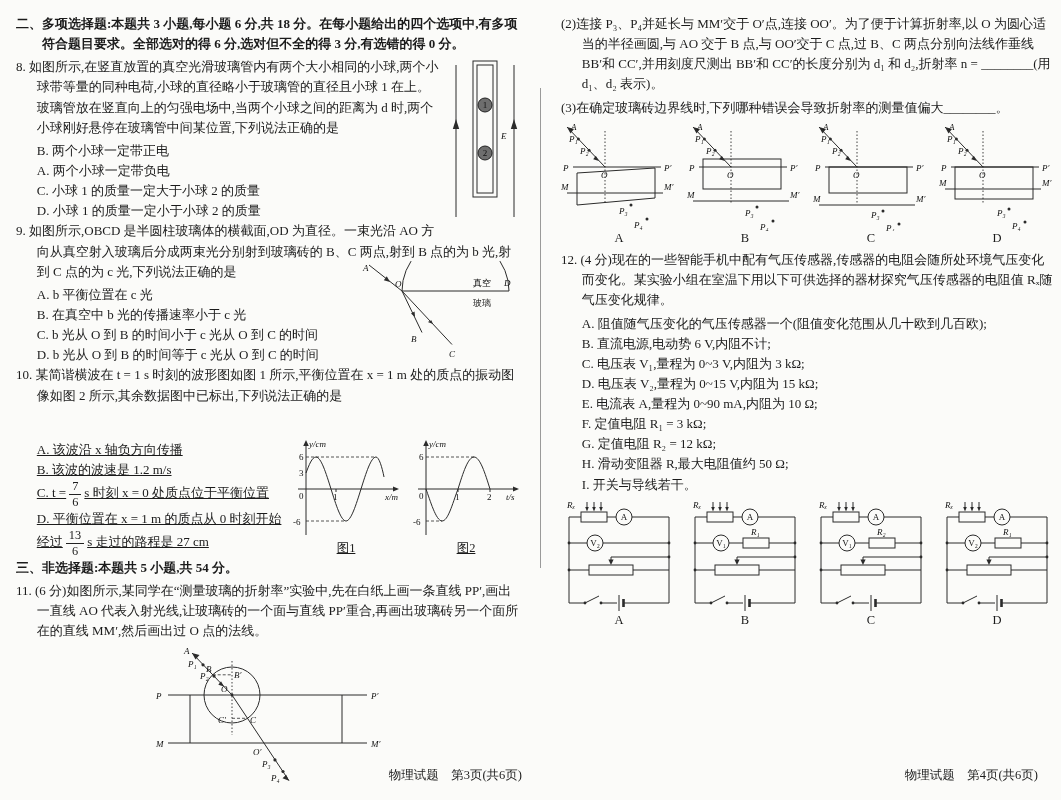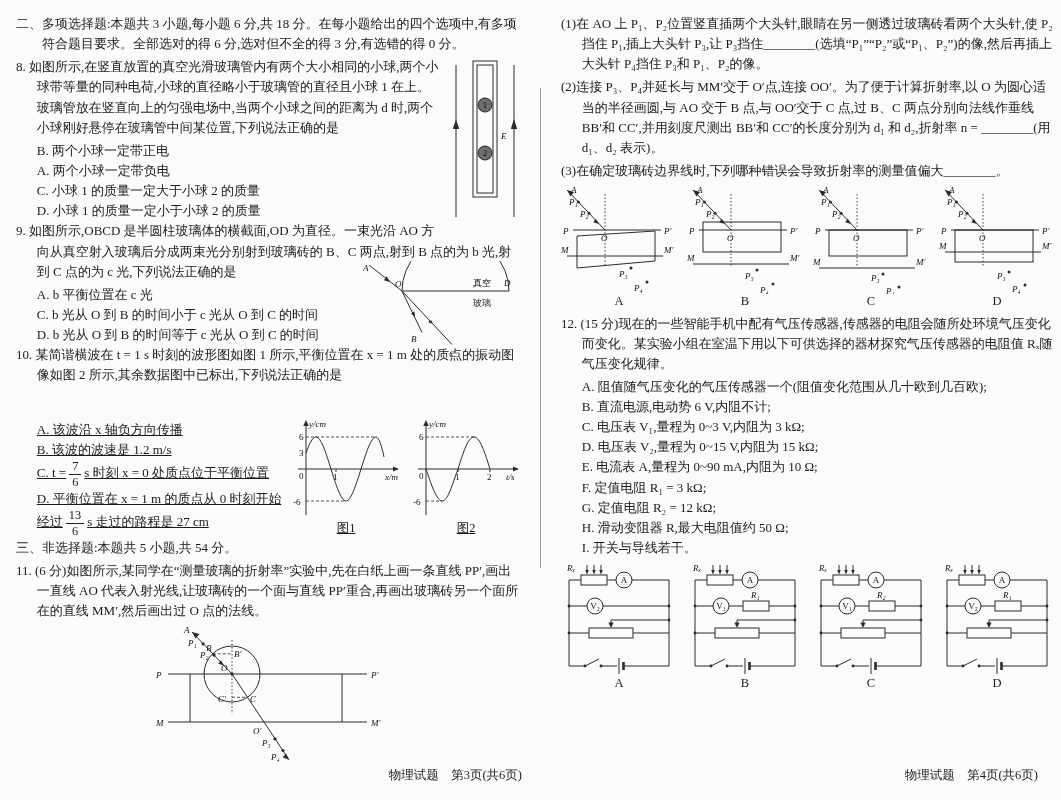--- a/index.html
+++ b/index.html
@@ -7,21 +7,21 @@
     width:1061px;height:800px;position:relative;overflow:hidden;
     background:#fbfbf9;color:#1b1b1b;
     font-family:"Liberation Serif","DejaVu Serif",serif;
     font-size:13px;line-height:1.55;
   }
   .col{position:absolute;top:14px;}
   .col-l{left:16px;width:506px;}
   .col-r{left:561px;width:494px;}
   .divider{position:absolute;left:540px;top:88px;width:1px;height:480px;background:#9a9a9a;}
   p.block{margin:0 0 3px 0;}
-  .bold{font-weight:normal;}
+  .bold{font-weight:bold;}
   .hang{padding-left:1.6em;text-indent:-1.6em;}
   .hang2{padding-left:2em;text-indent:-2em;}
   .opt{padding-left:1.6em;}
   .q8fig{float:right;margin:0 0 2px 8px;}
   .q9wrap{position:relative;}
   .q9fig{position:absolute;right:0;top:40px;}
   .q9opts{width:335px;}
   .q10row{display:flex;align-items:flex-end;text-decoration:underline;}
   .q10opts{flex:1;}
   .q10figs{width:232px;display:flex;gap:8px;padding-top:28px;}
@@ -93,20 +93,21 @@
         <text class="svgt" x="38" y="26">O</text>
         <text class="svgt" x="147" y="25">D</text>
         <text class="svgc" x="116" y="25">真空</text>
         <text class="svgc" x="116" y="45">玻璃</text>
         <text class="svgt" x="54" y="81">B</text>
         <text class="svgt" x="92" y="96">C</text>
       </svg>
     </div>
     <div class="q9opts">
       <div class="opt">A. b 平衡位置在 c 光</div>
+      <div class="opt">B. 在真空中 b 光的传播速率小于 c 光</div>
       <div class="opt">C. b 光从 O 到 B 的时间小于 c 光从 O 到 C 的时间</div>
       <div class="opt">D. b 光从 O 到 B 的时间等于 c 光从 O 到 C 的时间</div>
     </div>
   </div>
 
   <div>
     <p class="block hang">10. 某简谐横波在 t = 1 s 时刻的波形图如图 1 所示,平衡位置在 x = 1 m 处的质点的振动图像如图 2 所示,其余数据图中已标出,下列说法正确的是</p>
     <div class="q10row">
       <div class="q10opts">
         <div class="opt">A. 该波沿 x 轴负方向传播</div>
@@ -206,21 +207,20 @@
         <text class="svgt" x="119" y="136">P₄</text>
       </svg>
     </div>
   </div>
 </div>
 
 <div class="footer footer-l">物理试题　第3页(共6页)</div>
 
 <div class="col col-r">
 
-  <p class="block hang">(1)在 AO 上 P₁、P₂位置竖直插两个大头针,眼睛在另一侧透过玻璃砖看两个大头针,使 P₂挡住 P₁,插上大头针 P₃,让 P₃挡住________(选填“P₁”“P₂”或“P₁、P₂”)的像,然后再插上大头针 P₄挡住 P₃和 P₁、P₂的像。</p>
   <p class="block hang">(2)连接 P₃、P₄并延长与 MM′交于 O′点,连接 OO′。为了便于计算折射率,以 O 为圆心适当的半径画圆,与 AO 交于 B 点,与 OO′交于 C 点,过 B、C 两点分别向法线作垂线 BB′和 CC′,并用刻度尺测出 BB′和 CC′的长度分别为 d₁ 和 d₂,折射率 n = ________(用 d₁、d₂ 表示)。</p>
   <p class="block hang">(3)在确定玻璃砖边界线时,下列哪种错误会导致折射率的测量值偏大________。</p>
 
   <div class="figrow">
 
     <div class="figcell">
       <svg width="116" height="110" viewBox="0 0 116 110">
         <line class="sl" x1="6" y1="6" x2="44" y2="46"></line>
         <polygon class="sf" points="6,6 13,8 9.5,12.5"></polygon>
         <polygon class="sf" points="38,40 32.2,38.3 34.8,34.8"></polygon>
@@ -322,21 +322,21 @@
         <text class="svgt" x="0" y="65">M</text>
         <text class="svgt" x="103" y="65">M′</text>
         <text class="svgt" x="58" y="95">P₃</text>
         <text class="svgt" x="73" y="108">P₄</text>
       </svg>
       <div class="figcap">D</div>
     </div>
   </div>
 
   <div>
-    <p class="block hang">12. (15 分)现在的一些智能手机中配有气压传感器,传感器的电阻会随所处环境气压变化而变化。某实验小组在室温下用以下可供选择的器材探究气压传感器的电阻值 Rₓ随气压变化规律。</p>
+    <p class="block hang">12. (4 分)现在的一些智能手机中配有气压传感器,传感器的电阻会随所处环境气压变化而变化。某实验小组在室温下用以下可供选择的器材探究气压传感器的电阻值 Rₓ随气压变化规律。</p>
     <div class="opt">A. 阻值随气压变化的气压传感器一个(阻值变化范围从几十欧到几百欧);</div>
     <div class="opt">B. 直流电源,电动势 6 V,内阻不计;</div>
     <div class="opt">C. 电压表 V₁,量程为 0~3 V,内阻为 3 kΩ;</div>
     <div class="opt">D. 电压表 V₂,量程为 0~15 V,内阻为 15 kΩ;</div>
     <div class="opt">E. 电流表 A,量程为 0~90 mA,内阻为 10 Ω;</div>
     <div class="opt">F. 定值电阻 R₁ = 3 kΩ;</div>
     <div class="opt">G. 定值电阻 R₂ = 12 kΩ;</div>
     <div class="opt">H. 滑动变阻器 R,最大电阻值约 50 Ω;</div>
     <div class="opt">I. 开关与导线若干。</div>
 

